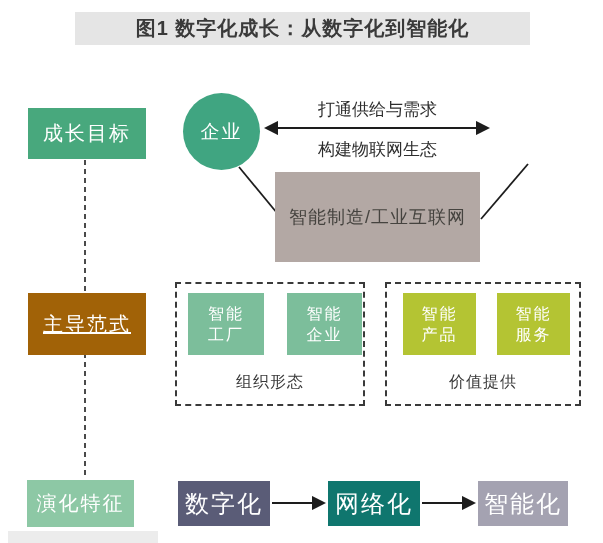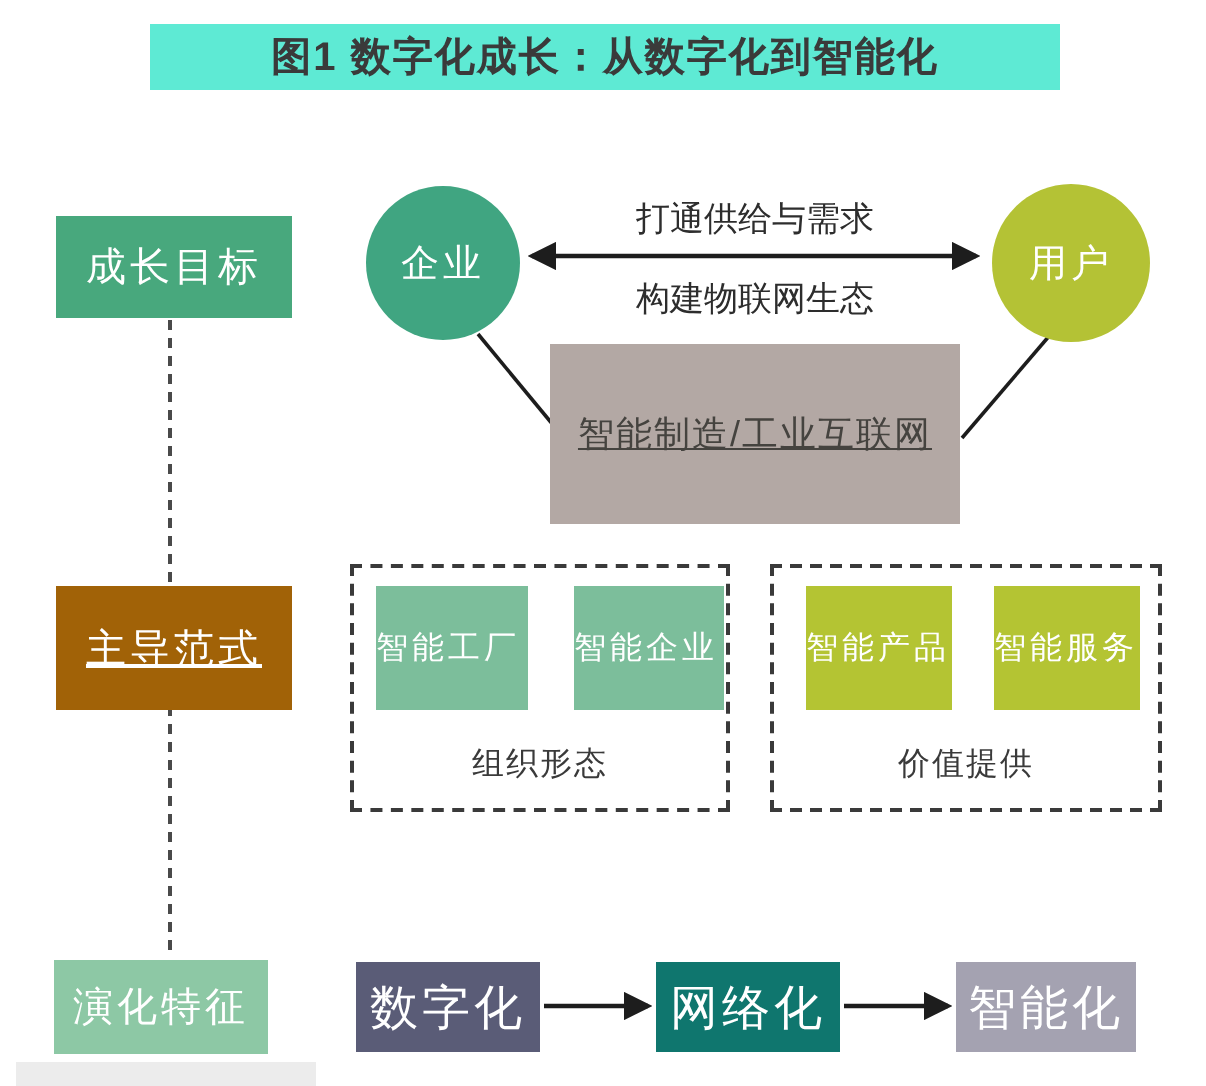--- a/index.html
+++ b/index.html
@@ -6,21 +6,21 @@
   body{
     font-family:"Liberation Sans","DejaVu Sans",sans-serif;
     width:603px;height:543px;position:relative;overflow:hidden;
     color:#333;
   }
   .stage{position:absolute;inset:0;width:603px;height:543px;background:#fff;}
 
   
   .title-bar{
     position:absolute;left:75px;top:12px;width:455px;height:33px;
-    background:#5eead4;display:flex;align-items:center;justify-content:center;
+    background:#e5e5e5;display:flex;align-items:center;justify-content:center;
     font-size:20px;font-weight:bold;color:#3a3a3a;letter-spacing:1px;
   }
 
   
   svg.overlay{position:absolute;left:0;top:0;width:603px;height:543px;pointer-events:none;z-index:1;}
 
   
   .side-box{
     position:absolute;display:flex;align-items:center;justify-content:center;
     color:#ffffff;font-size:20px;letter-spacing:2px;z-index:2;
@@ -42,39 +42,39 @@
     position:absolute;left:280px;width:195px;text-align:center;
     font-size:17px;color:#2d2d2d;z-index:2;
   }
   .arrow-label.top{top:98px;}
   .arrow-label.bottom{top:138px;}
 
   
   .platform-box{
     position:absolute;left:275px;top:172px;width:205px;height:90px;background:#b3a8a4;
     display:flex;align-items:center;justify-content:center;
-    font-size:18px;color:#45433f;letter-spacing:1px;z-index:2;text-decoration:underline;
+    font-size:18px;color:#45433f;letter-spacing:1px;z-index:2;
   }
 
   
   .group{
     position:absolute;top:282px;height:124px;border:2px dashed #3a3a3a;z-index:2;
     box-sizing:border-box;
   }
   .group-org{left:175px;width:190px;}
   .group-value{left:385px;width:196px;}
   .group-caption{
     position:absolute;left:0;right:0;top:88px;text-align:center;
     font-size:16px;color:#3a3a3a;letter-spacing:1px;
   }
 
   
   .chip{
-    position:absolute;width:76px;height:62px;display:flex;flex-direction:row;
-    align-items:center;color:#fff;font-size:16px;line-height:21px;
+    position:absolute;width:76px;height:62px;display:flex;flex-direction:column;
+    align-items:center;justify-content:center;color:#fff;font-size:16px;line-height:21px;
     letter-spacing:2px;z-index:3;
   }
   .chip-green{background:#7cbe9b;}
   .chip-yellow{background:#b4c433;}
   .chip-factory{left:188px;top:293px;}
   .chip-enterprise{left:287px;top:293px;width:75px;}
   .chip-product{left:403px;top:293px;width:73px;}
   .chip-service{left:497px;top:293px;width:73px;}
 
   
@@ -117,21 +117,20 @@
 
   <div class="title-bar">
     <span>图1  数字化成长：从数字化到智能化</span>
   </div>
 
   <div class="side-box side-growth">成长目标</div>
   <div class="side-box side-paradigm">主导范式</div>
   <div class="side-box side-evolution">演化特征</div>
 
   <div class="circle circle-enterprise">企业</div>
-  <div class="circle circle-user">用户</div>
   <div class="arrow-label top">打通供给与需求</div>
   <div class="arrow-label bottom">构建物联网生态</div>
   <div class="platform-box">智能制造/工业互联网</div>
 
   <div class="group group-org">
     <div class="group-caption">组织形态</div>
   </div>
   <div class="chip chip-green chip-factory">
     <span>智能</span>
     <span>工厂</span>

